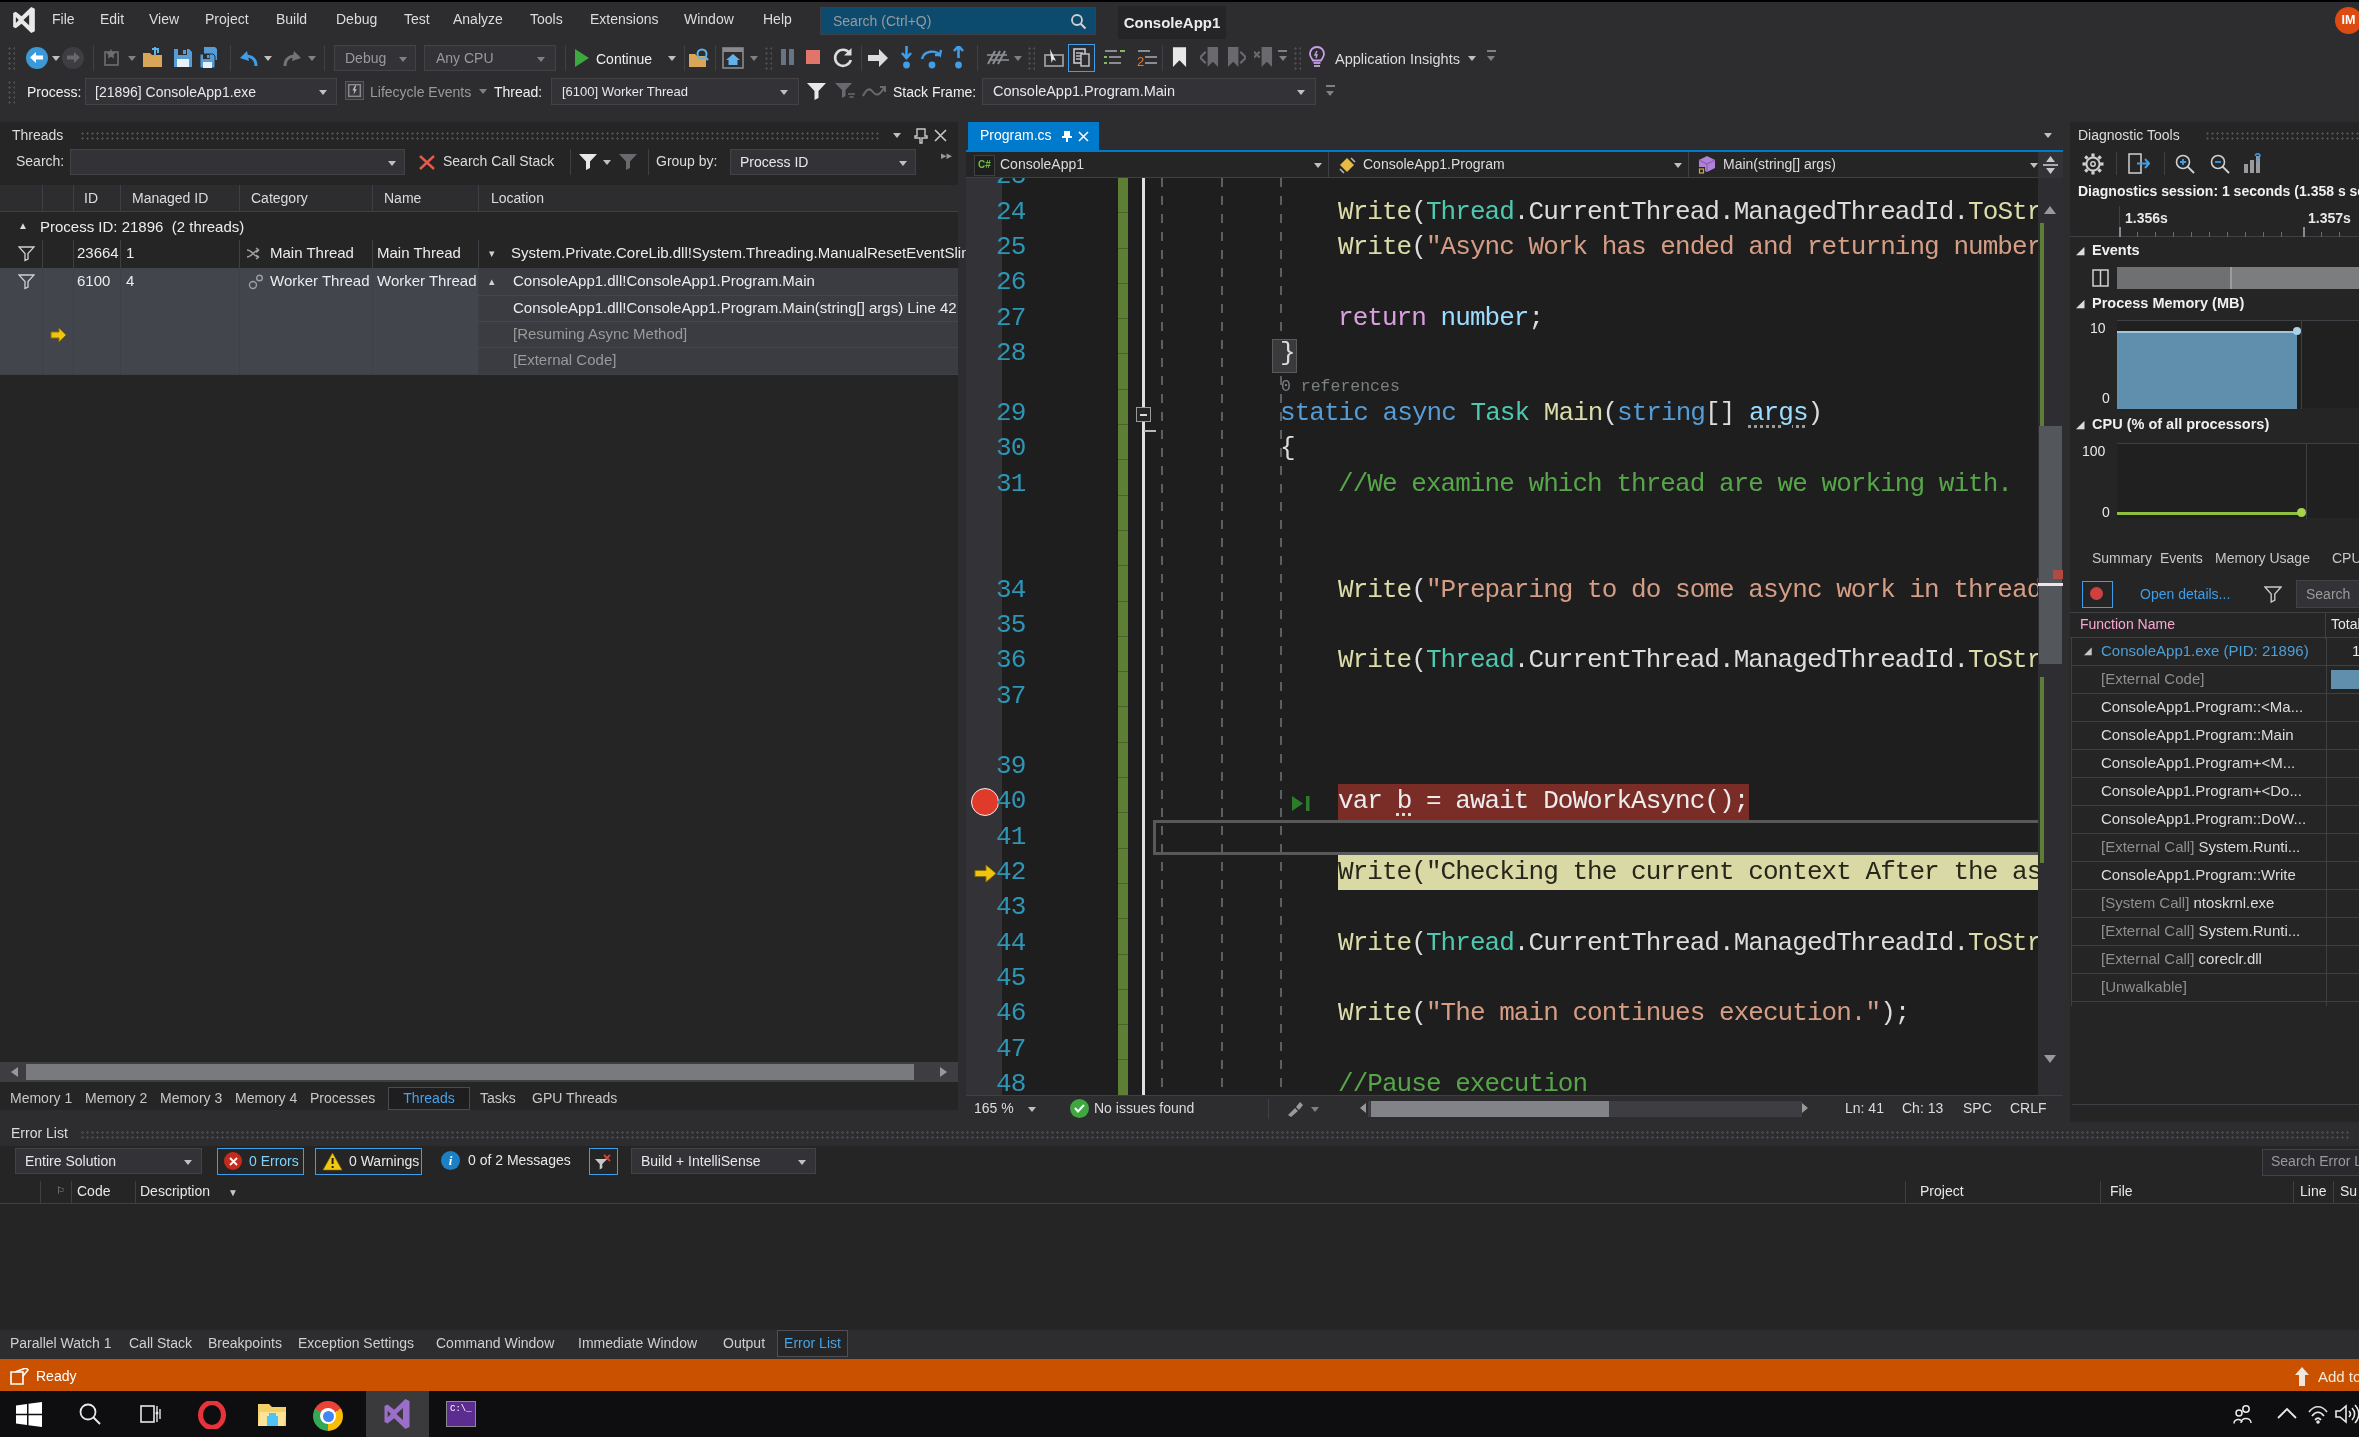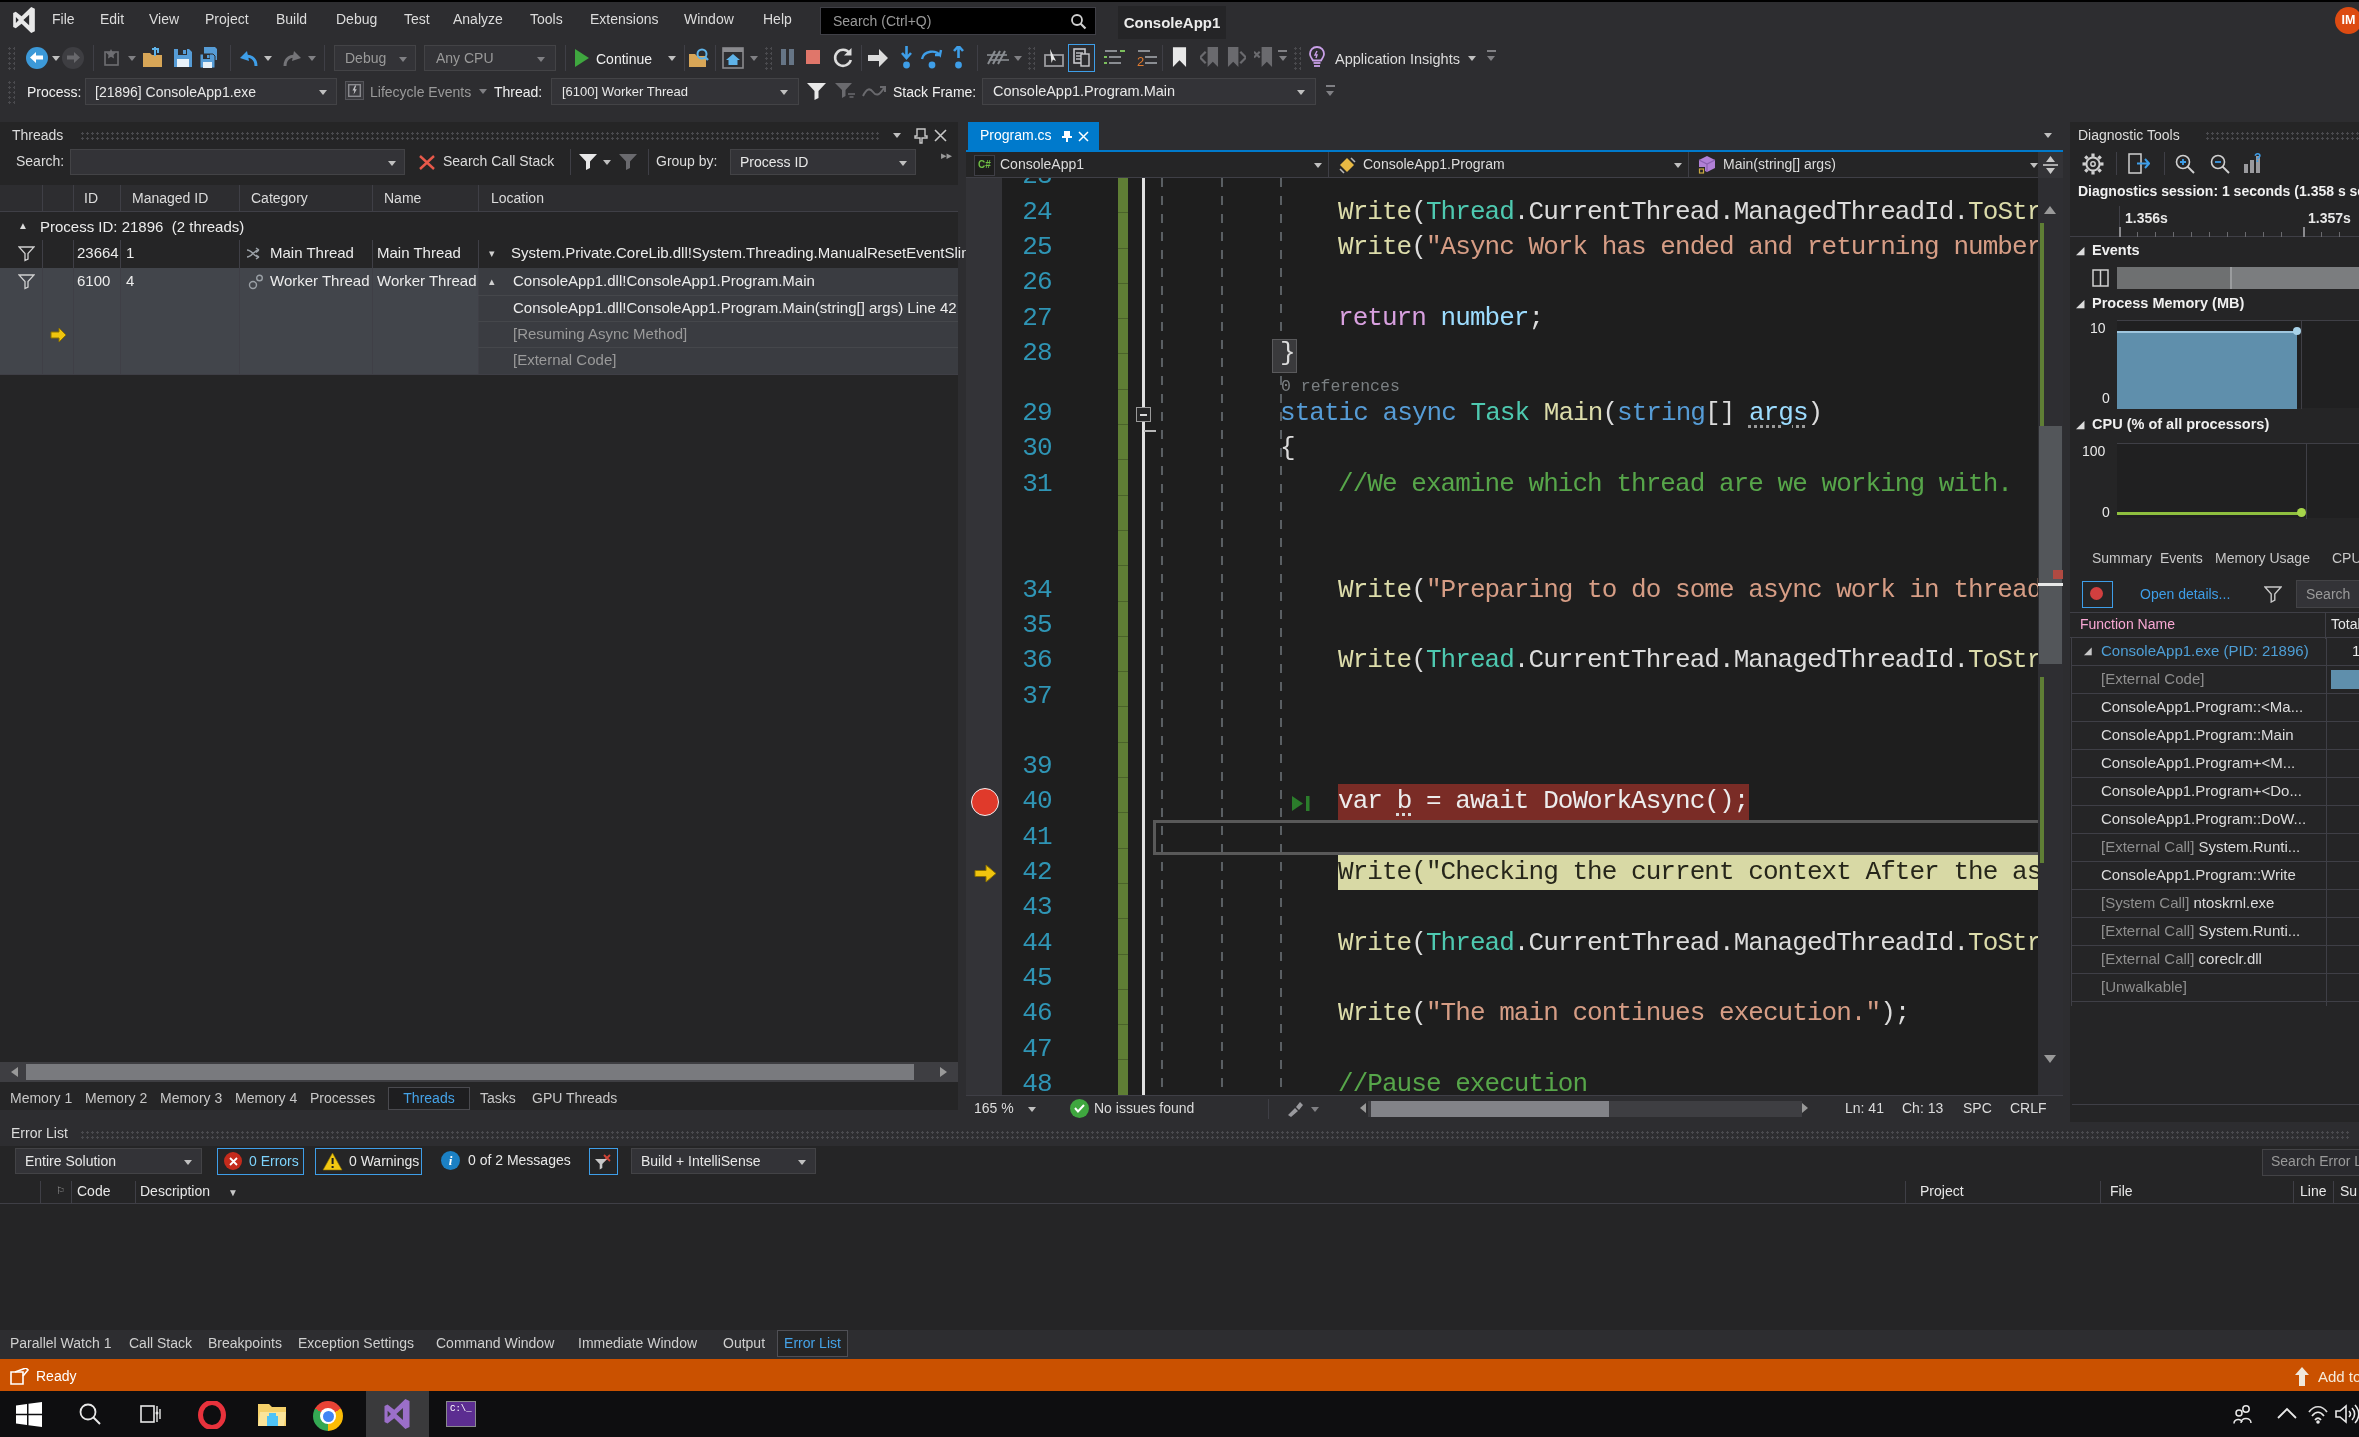--- a/index.html
+++ b/index.html
@@ -9,21 +9,21 @@
 .dots{background-image:radial-gradient(#4a4a4e 1px,transparent 1.1px);background-size:5px 5px;}
 .cv{width:0;height:0;border:4px solid transparent;border-top:5px solid #c0c0c0;}
 .cvg{width:0;height:0;border:4px solid transparent;border-top:5px solid #808084;}
 .gray{color:#9a9a9a;}
 svg{display:block}
 
 .k{color:#569cd6}.c{color:#4ec9b0}.m{color:#dcdcaa}.s{color:#d69d85}.v{color:#9cdcfe}
 .cm{color:#57a64a}.pk{color:#d8a0df}.pl{color:#dcdcdc}
 .cl{position:absolute;left:0;width:100%;height:35.3px;line-height:35.3px;white-space:pre;
  font-family:"Liberation Mono",monospace;font-size:26px;letter-spacing:-0.95px;}
-.ln{position:absolute;left:30px;width:82px;text-align:center;color:#2f95b5;}
+.ln{position:absolute;left:30px;width:82px;text-align:left;color:#2f95b5;}
 .ct{position:absolute;left:372px;}
 .dot{text-decoration:underline dotted #9a9a9a 2.5px;text-underline-offset:5px}
 .ig{position:absolute;top:0;bottom:0;width:2px;background:repeating-linear-gradient(to bottom,#5a5f63 0 9px,transparent 9px 18px);}
 </style></head>
 <body>
 
 <div class="a" style="left:0;top:0;width:2359px;height:40px;background:#2d2d30">
   <div class="a" style="left:0;top:0;width:2359px;height:2px;background:#000"></div>
   <svg class="a" style="left:12px;top:7px" width="24" height="26" viewBox="48 32 160 192">
     <path d="M181.3 32 L110.2 100.3 L67.2 67.4 L48 77 L48 179 L67.2 188.6 L110.2 155.7 L181.3 224 L208 211.7 L208 44.3 Z M68 149.5 L68 106.5 L89.5 128 Z M123.5 128 L166 89 L166 167 Z" fill="#e8e8e8" fill-rule="evenodd"></path>
@@ -33,21 +33,21 @@
   <div class="a" style="left:149px;top:11px">View</div>
   <div class="a" style="left:205px;top:11px">Project</div>
   <div class="a" style="left:276px;top:11px">Build</div>
   <div class="a" style="left:336px;top:11px">Debug</div>
   <div class="a" style="left:404px;top:11px">Test</div>
   <div class="a" style="left:453px;top:11px">Analyze</div>
   <div class="a" style="left:530px;top:11px">Tools</div>
   <div class="a" style="left:590px;top:11px">Extensions</div>
   <div class="a" style="left:684px;top:11px">Window</div>
   <div class="a" style="left:763px;top:11px">Help</div>
-  <div class="a" style="left:820px;top:7px;width:276px;height:28px;background:#000000;border:1px solid #3f3f46;box-sizing:border-box">
+  <div class="a" style="left:820px;top:7px;width:276px;height:28px;background:#0c4a6e;border:1px solid #3f3f46;box-sizing:border-box">
     <div class="a gray" style="left:12px;top:5px">Search (Ctrl+Q)</div>
     <svg class="a" style="right:8px;top:5px" width="17" height="17" viewBox="0 0 17 17">
       <circle cx="7" cy="7" r="5" fill="none" stroke="#d0d0d0" stroke-width="1.8"></circle>
       <line x1="10.7" y1="10.7" x2="15.5" y2="15.5" stroke="#d0d0d0" stroke-width="2.2"></line>
     </svg>
   </div>
   <div class="a" style="left:1118px;top:6px;width:108px;height:33px;background:#252527;text-align:center;line-height:33px;font-weight:bold;font-size:15px;color:#ececec">ConsoleApp1</div>
   <div class="a" style="left:2335px;top:7px;width:27px;height:27px;border-radius:50%;background:#dd4b12;color:#fff;font-size:12.5px;font-weight:bold;text-align:center;line-height:27px">IM</div>
 </div>
 

